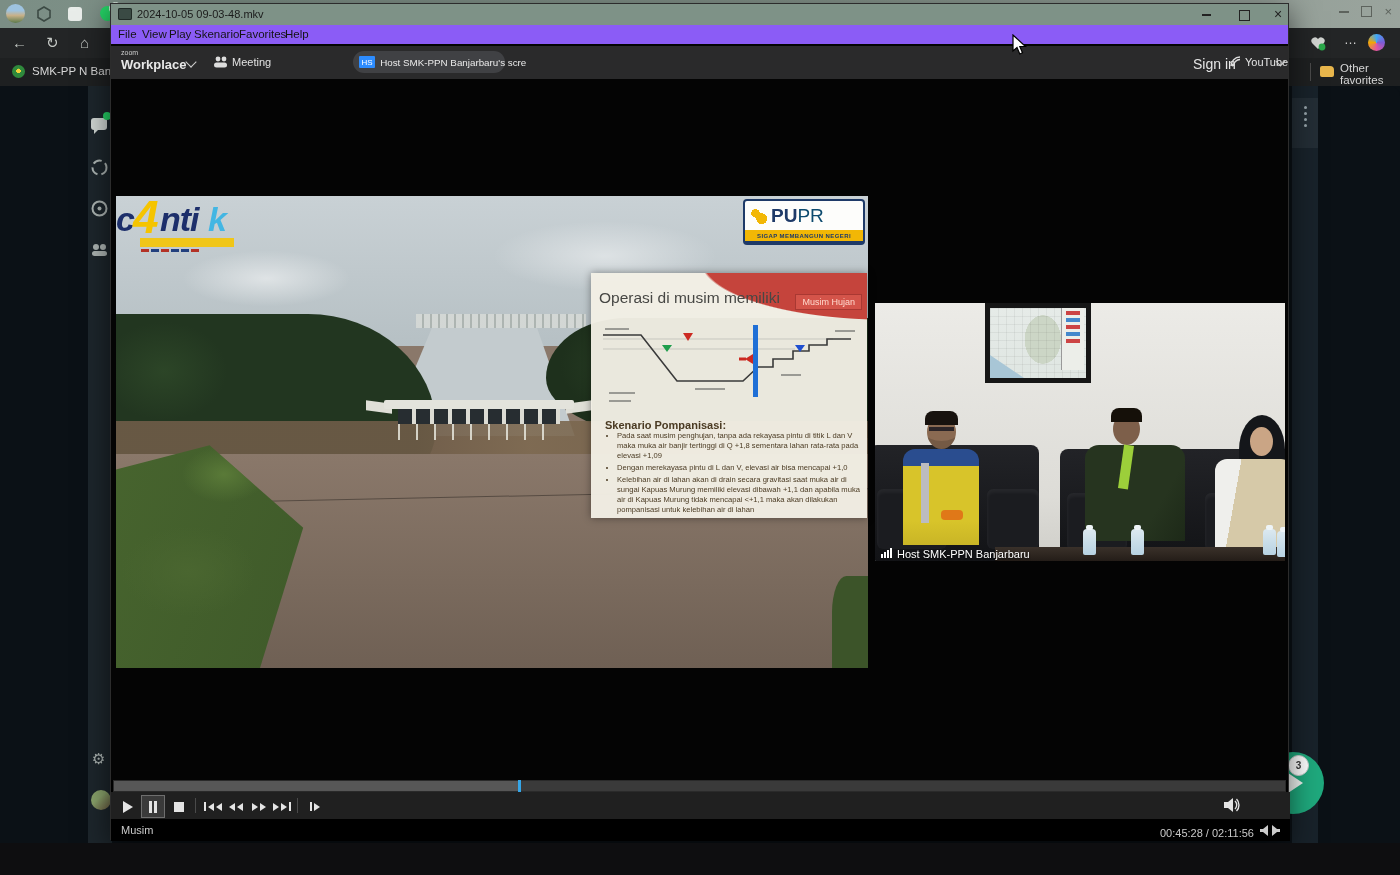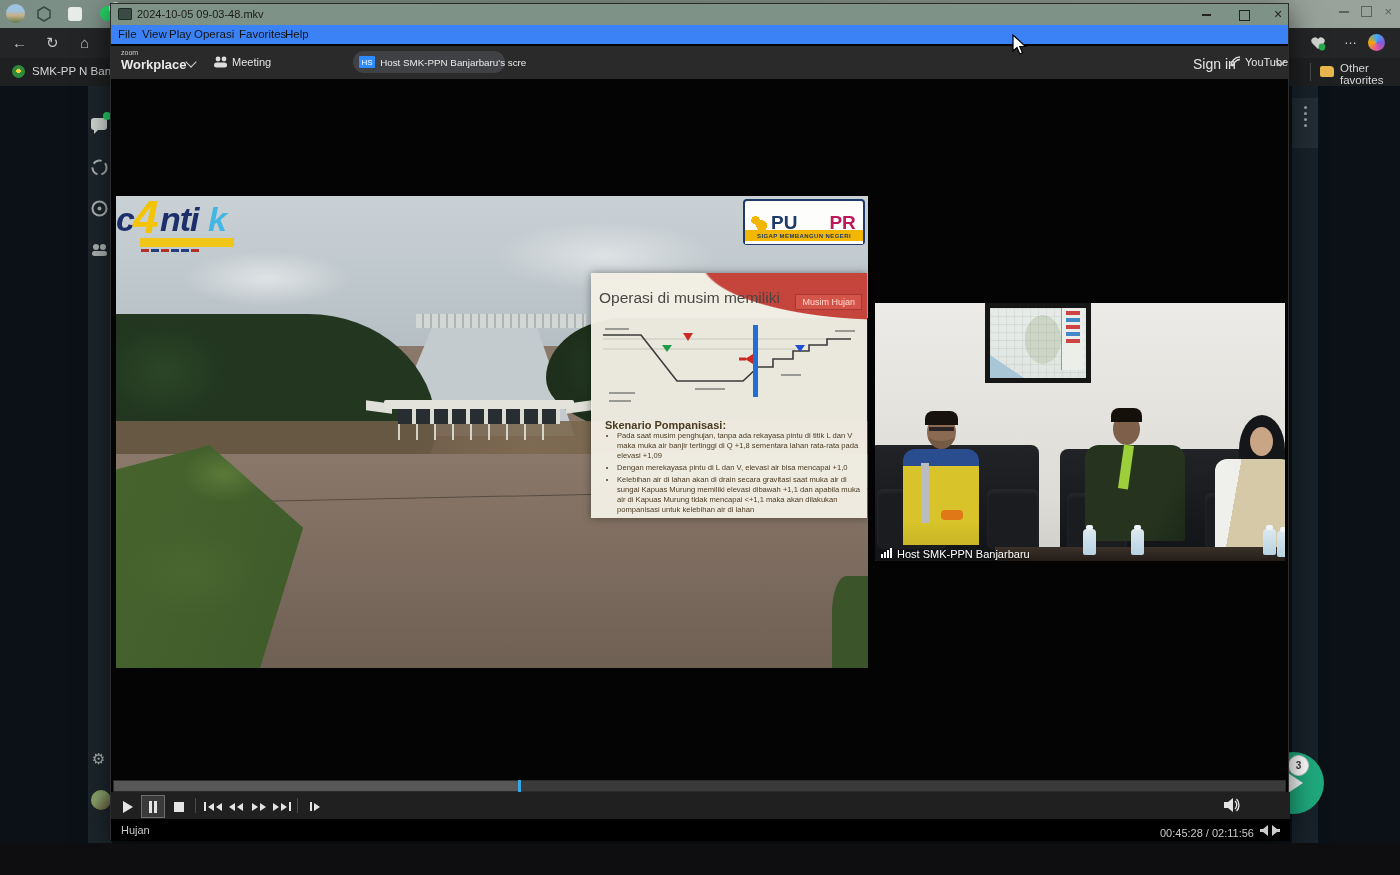--- a/index.html
+++ b/index.html
@@ -17,21 +17,21 @@
   #rightrail{left:1292px;top:86px;width:26px;height:757px;background:#18222a;}
   #rightbox{left:1292px;top:98px;width:26px;height:50px;background:#232d35;}
   .dotcol{width:3px;height:3px;border-radius:50%;background:#97a4ab;margin:3px auto;}
   #greenfab{left:1262px;top:752px;width:62px;height:62px;border-radius:50%;background:#1fa97d;}
   #fab-badge{left:1288px;top:755px;width:19px;height:19px;border-radius:50%;background:#fff;border:1px solid #cfcfcf;
              font-size:10px;font-weight:bold;color:#3a3a3a;display:flex;align-items:center;justify-content:center;}
   
   #player{left:110px;top:3px;width:1179px;height:837px;background:#000;border:1px solid #2c2c2c;
           box-shadow:0 8px 28px rgba(0,0,0,.6);box-sizing:border-box;}
   #ptitle{left:0;top:0;width:100%;height:21px;background:#7e9287;color:#1b1b1b;font-size:11px;}
-  #pmenu{left:0;top:21px;width:100%;height:19px;background:#3b82f6;color:#141414;font-size:11.5px;}
+  #pmenu{left:0;top:21px;width:100%;height:19px;background:#8b5cf6;color:#141414;font-size:11.5px;}
   .menu-item{position:absolute;top:3px;cursor:default;}
   #pvideo{left:0;top:40px;width:100%;height:736px;background:#040404;overflow:hidden;}
   #zoomstrip{left:0;top:2px;width:100%;height:33px;background:#2a2a2b;color:#e8e8e8;}
   
   #drone{left:5px;top:152px;width:752px;height:472px;overflow:hidden;background:#8a786a;}
   #sky{left:0;top:0;width:752px;height:150px;
     background:radial-gradient(120px 40px at 20% 55%,rgba(255,255,255,.5),transparent 70%),
                radial-gradient(160px 50px at 65% 40%,rgba(255,255,255,.45),transparent 70%),
                linear-gradient(#c9d1d5,#b6c0c4);}
   #city{left:300px;top:118px;width:170px;height:14px;background:repeating-linear-gradient(90deg,#d9dcd8 0 6px,#aab1ac 6px 8px);opacity:.8;}
@@ -68,26 +68,26 @@
   #cantik{left:0px;top:2px;width:130px;height:56px;font-weight:bold;font-style:italic;}
   #cantik .c1{color:#1d2f6b;font-size:34px;}
   #cantik .c2{color:#f5c400;font-size:46px;letter-spacing:-2px;}
   #cantik .c3{color:#1d2f6b;font-size:34px;letter-spacing:-1px;}
   #cantik .c4{color:#43b6e3;font-size:34px;}
   #cantik-bar{left:24px;top:40px;width:94px;height:9px;background:#f0c618;}
   .minimark{display:inline-block;width:8px;height:3px;background:#23407e;margin:3px 1px 0 1px;}
   .minimark.r{background:#b33226;}
   
   #pupr{left:627px;top:3px;width:122px;height:46px;background:#1e3a68;border-radius:4px;padding:2px;box-sizing:border-box;}
-  #pupr-in{left:2px;top:2px;width:118px;height:43px;background:#fdfdfb;border-radius:2px 2px 0 0;display:flex;align-items:center;}
+  #pupr-in{left:2px;top:2px;width:118px;height:29px;background:#fdfdfb;border-radius:2px 2px 0 0;display:flex;align-items:center;}
   #pupr-glyph{width:18px;height:18px;margin:0 3px 0 5px;background:
     radial-gradient(7px 7px at 30% 35%,#f2b705 60%,transparent 61%),
     radial-gradient(9px 9px at 65% 65%,#f2b705 60%,transparent 61%);}
   #pupr .pu{color:#1e3a68;font-weight:bold;font-size:19px;}
-  #pupr .pr{color:#be185d;font-weight:bold;font-size:19px;padding-left:32px;}
+  #pupr .pr{color:#0c4a6e;font-weight:normal;font-size:19px;}
   #pupr-band{left:2px;top:31px;width:118px;height:11px;background:#f2b705;color:#1e3a68;
     font-size:6px;font-weight:bold;letter-spacing:.4px;display:flex;align-items:center;justify-content:center;}
   
   #subtitle{left:0;top:394px;width:752px;text-align:center;color:#fff;font-size:19px;font-weight:bold;
     text-shadow:-1px -1px 0 #000,1px -1px 0 #000,-1px 1px 0 #000,1px 1px 0 #000,0 0 4px #000;}
   
   #slide{left:480px;top:229px;width:276px;height:245px;background:rgba(243,239,229,.96);
          box-shadow:0 0 8px rgba(0,0,0,.4);overflow:hidden;}
   #slide-red{left:0;top:0;width:276px;height:70px;
     background:radial-gradient(300px 95px at 108% -18%,#c5443c 62%,transparent 63%);}
@@ -234,21 +234,21 @@
       </div>
       <div class="abs" style="left:1152px;top:1px;width:30px;height:18px;display:flex;align-items:center;justify-content:center;color:#222;font-size:14px;">
         <span>×</span>
       </div>
     </div>
 
     <div class="abs" id="pmenu">
       <span class="menu-item" style="left:7px;">File</span>
       <span class="menu-item" style="left:31px;">View</span>
       <span class="menu-item" style="left:58px;">Play</span>
-      <span class="menu-item" style="left:83px;">Operasi</span>
+      <span class="menu-item" style="left:83px;">Skenario</span>
       <span class="menu-item" style="left:128px;">Favorites</span>
       <span class="menu-item" style="left:174px;">Help</span>
     </div>
 
     <div class="abs" id="pvideo">
 
       <div class="abs" id="zoomstrip">
         <span class="abs" style="left:10px;top:3px;font-size:7px;color:#cfcfcf;">zoom</span>
         <span class="abs" style="left:10px;top:11px;font-size:13px;font-weight:bold;">Workplace</span>
         <span class="abs" style="left:76px;top:12px;width:7px;height:7px;border-right:1.5px solid #cfcfcf;border-bottom:1.5px solid #cfcfcf;transform:rotate(45deg);"></span>
@@ -438,21 +438,21 @@
         </div>
       <svg class="abs" style="left:1112px;top:5px;" width="18" height="16">
         <polygon points="1,5 5,5 10,1 10,15 5,11 1,11" fill="#e4e4e4"></polygon>
         <path d="M12 4 A5.5 5.5 0 0 1 12 12" fill="none" stroke="#e4e4e4" stroke-width="1.4"></path>
         <path d="M13.5 2 A8.5 8.5 0 0 1 13.5 14" fill="none" stroke="#e4e4e4" stroke-width="1.4"></path>
       </svg>
 
     </div>
 
     <div class="abs" id="pstatus">
-      <span class="abs" style="left:10px;top:5px;">Hujan</span>
+      <span class="abs" style="left:10px;top:5px;">Musim</span>
       <span class="abs" style="right:36px;top:8px;">00:45:28 / 02:11:56</span>
       <svg class="abs" style="right:10px;top:6px;" width="20" height="11">
         <polygon points="8,0 8,11 3,7 0,7 0,4 3,4" fill="#ccc"></polygon>
         <polygon points="12,0 12,11 17,7 20,7 20,4 17,4" fill="#ccc"></polygon>
       </svg>
     </div>
   </div>
 
   <div class="abs" id="taskbar">
     

